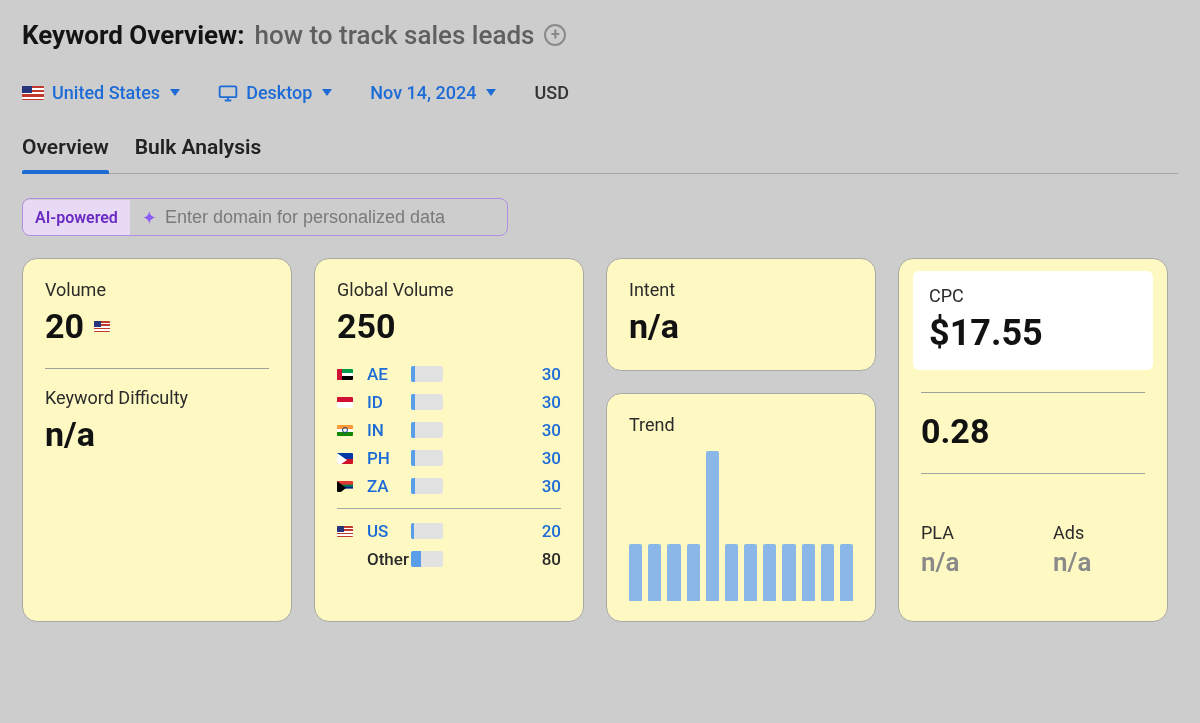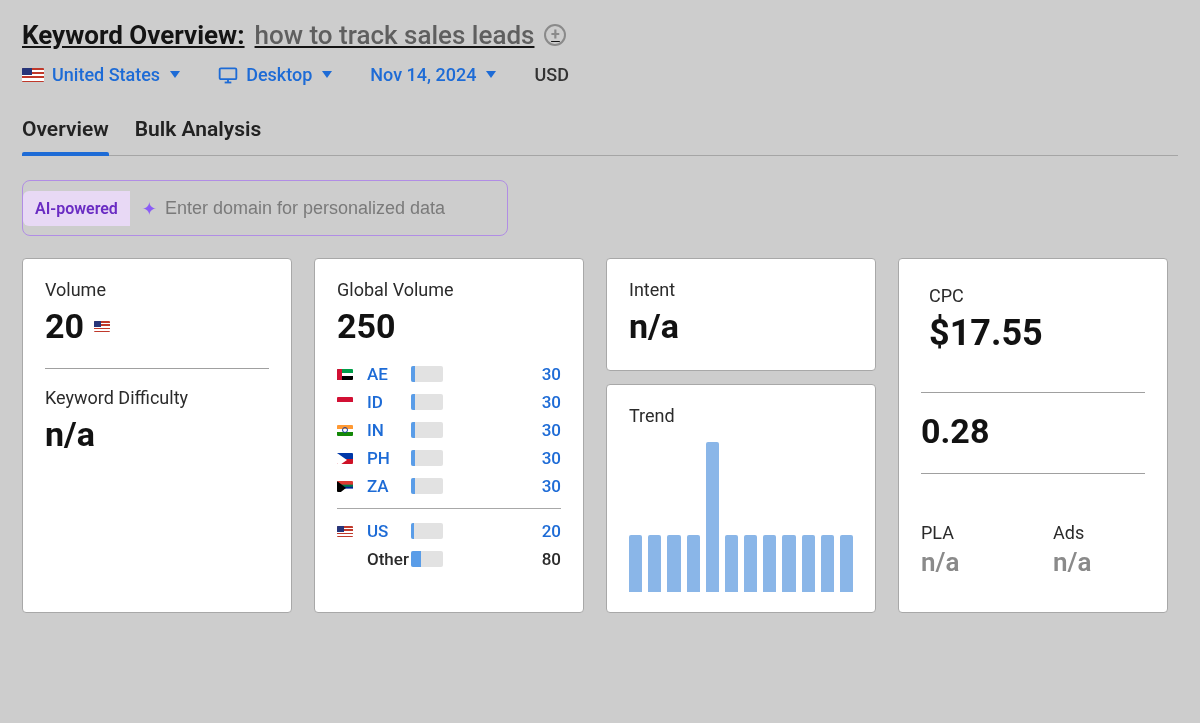--- a/index.html
+++ b/index.html
@@ -15,22 +15,21 @@
     padding: 20px 22px 0 22px;
   }
   
   .title-row {
     display: flex;
     align-items: center;
     gap: 10px;
     font-size: 26px;
     font-weight: 700;
     color: #141414;
-    margin-bottom: 14px;
-    text-decoration: underline;
+    margin-bottom: 32px;
   }
   .title-row .keyword {
     font-weight: 500;
     color: #5f5f5f;
   }
   .plus-circle {
     width: 22px; height: 22px;
     border: 2px solid #8a8a8a;
     border-radius: 50%;
     display: inline-flex;
@@ -140,21 +139,21 @@
     font-size: 16px;
     padding: 8px 12px;
     border-radius: 6px 0 0 6px;
   }
   .domain-input-wrap {
     display:flex;
     align-items:center;
     border: 1.5px solid #b18de5;
     border-radius: 8px;
     overflow:hidden;
-    height:56px;
+    height:38px;
   }
   .domain-input {
     border:none;
     background:transparent;
     font-size: 18px;
     color:#333;
     padding: 0 14px 0 8px;
     width: 350px;
     outline:none;
   }
@@ -182,23 +181,23 @@
   .pin-icon::after{content:"";position:absolute;left:50%;top:50%;width:5px;height:5px;background:#333;border-radius:50%;transform:translate(-50%,-50%);}
   .location-select .chevron { border-top-color:#333; margin-left:6px; }
 
   
   .cards {
     display:grid;
     grid-template-columns: 270px 270px 270px 270px;
     gap: 22px;
   }
   .card {
-    background:#ffffff;
+    background:#fef9c3;
     border:1px solid #a8a8a8;
-    border-radius:4px;
+    border-radius:15px;
     padding: 20px 22px;
   }
   .card .label {
     font-size:18px;
     color:#2b2b2b;
     margin-bottom: 6px;
   }
   .card .big {
     font-size:34px;
     font-weight:700;
@@ -206,21 +205,21 @@
     display:flex;
     align-items:center;
     gap:10px;
   }
   .na { color:#8a8a8a; font-weight:600; }
   .divider {
     height:1px;
     background:#a0a0a0;
     margin: 22px 0 18px 0;
   }
-  .col3, .col4 { display:flex; flex-direction:column; gap:13px; }
+  .col3, .col4 { display:flex; flex-direction:column; gap:22px; }
 
   
   .gv-row {
     display:grid;
     grid-template-columns: 20px 34px 40px 1fr;
     align-items:center;
     gap:10px;
     font-size:17px;
     padding: 4px 0;
   }

